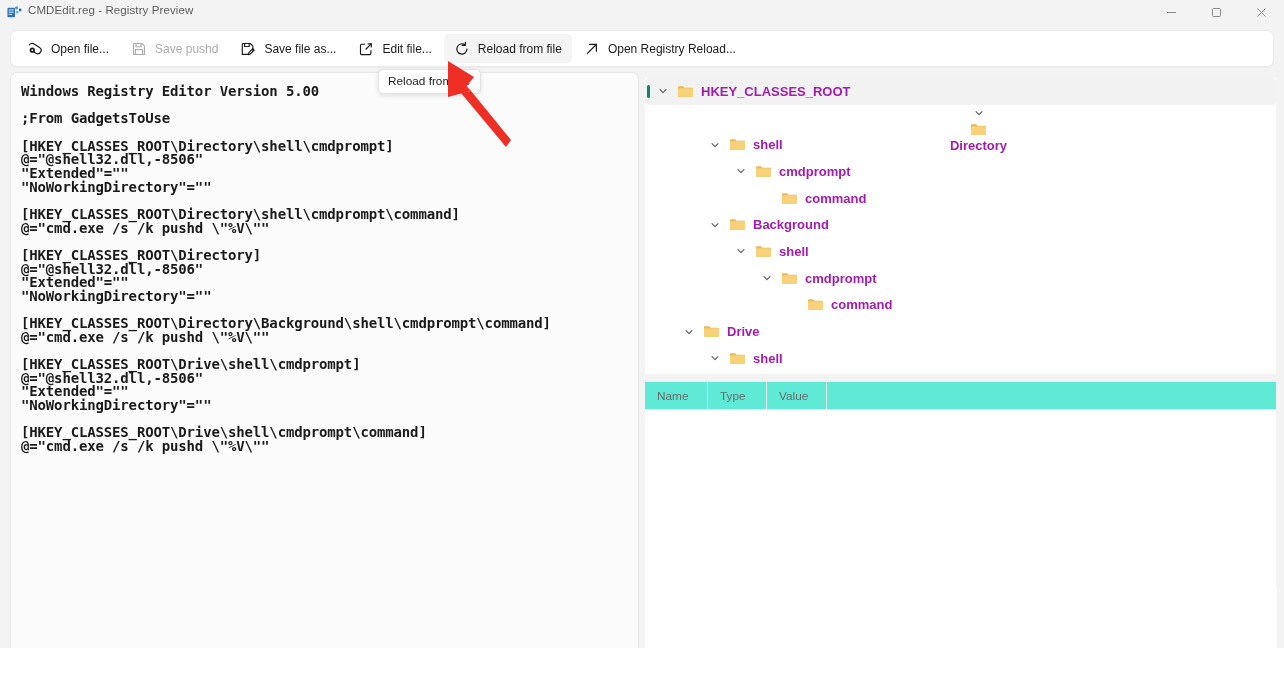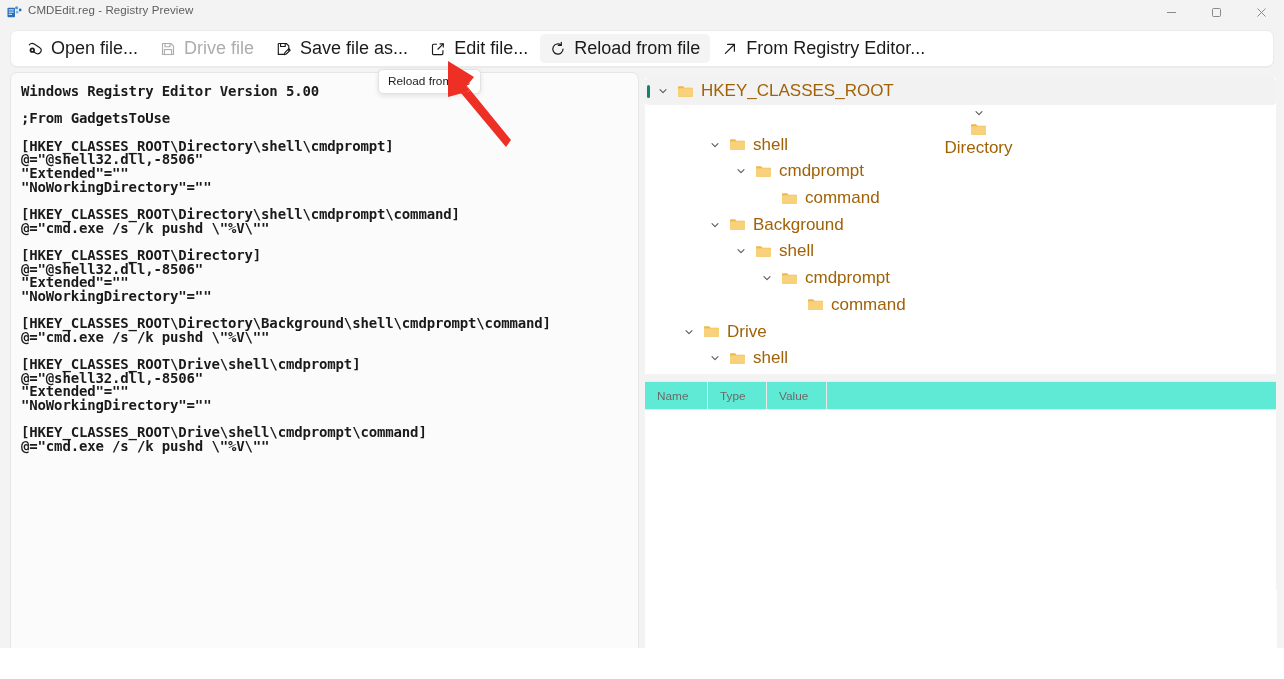--- a/index.html
+++ b/index.html
@@ -56,21 +56,21 @@
     padding-left: 6px;
     box-shadow: 0 1px 1px rgba(0,0,0,0.03);
   }
   .tbtn {
     display: flex; align-items: center;
     height: 29px;
     padding: 0 10px;
     margin-right: 2px;
     border-radius: 5px;
     color: #1b1b1b;
-    font-size: 18px;
+    font-size: 12px;
     white-space: nowrap;
     cursor: default;
     gap: 8px;
   }
   .tbtn.disabled { color: #adadad; }
   .tbtn.hovered { background: #f4f4f4; }
   .tbtn .ico {
     width: 16px; height: 16px;
     display: flex; align-items: center; justify-content: center;
   }
@@ -118,24 +118,25 @@
     position: absolute;
     left: 645px; top: 78px;
     width: 631px; height: 296px;
     background: #ffffff;
     overflow: hidden;
   }
   .tree-row {
     position: relative;
     height: 26.7px;
     display: flex; align-items: center;
-    font-size: 17px;
-    color: #a16207;
+    font-size: 13px;
+    color: #a21caf;
     cursor: default;
     white-space: nowrap;
+    font-weight: bold;
   }
   .tree-row.selected { background: #f2f2f2; border-radius: 4px; }
   .tree-row.selected .sel-bar {
     position: absolute; left: 2px; top: 7px;
     width: 3px; height: 13px;
     background: #12836f;
     border-radius: 2px;
   }
   .chev {
     width: 16px; height: 16px;
@@ -249,21 +250,21 @@
     </div>
 
     <div class="tbtn disabled">
       <span class="ico">
         <svg width="16" height="16" viewBox="0 0 16 16" fill="none" stroke="#adadad" stroke-width="1.15">
           <path d="M2.5 2.5 h8.4 L13.5 5.1 V13.5 h-11 z" stroke-linejoin="round"></path>
           <path d="M5 2.5 v3.2 h5 V2.5"></path>
           <rect x="4.4" y="8.6" width="7.2" height="4.9"></rect>
         </svg>
       </span>
-      <span>Drive file</span>
+      <span>Save pushd</span>
     </div>
 
     <div class="tbtn">
       <span class="ico">
         <svg width="16" height="16" viewBox="0 0 16 16" fill="none" stroke="#1b1b1b" stroke-width="1.15">
           <path d="M2.3 2.5 h8 L12.8 4.9 V10.2" stroke-linejoin="round"></path>
           <path d="M2.3 2.5 V13.4 h6.1" stroke-linejoin="round"></path>
           <path d="M4.6 2.5 v3.0 h4.6 V2.5"></path>
           <path d="M14.2 9.1 l-3.9 3.9 -2.0 .6 .6 -2.0 3.9 -3.9 z" stroke-linejoin="round"></path>
         </svg>
@@ -293,21 +294,21 @@
     </div>
 
 
     <div class="tbtn">
       <span class="ico">
         <svg width="16" height="16" viewBox="0 0 16 16" fill="none" stroke="#1b1b1b" stroke-width="1.2">
           <path d="M3.4 12.4 L12.3 3.5" stroke-linecap="round"></path>
           <path d="M5.6 3.4 H12.4 V10.2" stroke-linecap="round" stroke-linejoin="round"></path>
         </svg>
       </span>
-      <span>From Registry Editor...</span>
+      <span>Open Registry Reload...</span>
     </div>
   </div>
 
   <div class="tooltip">
     <span>Reload from file</span>
   </div>
 
   <div class="editor">
     <pre>Windows Registry Editor Version 5.00
 

